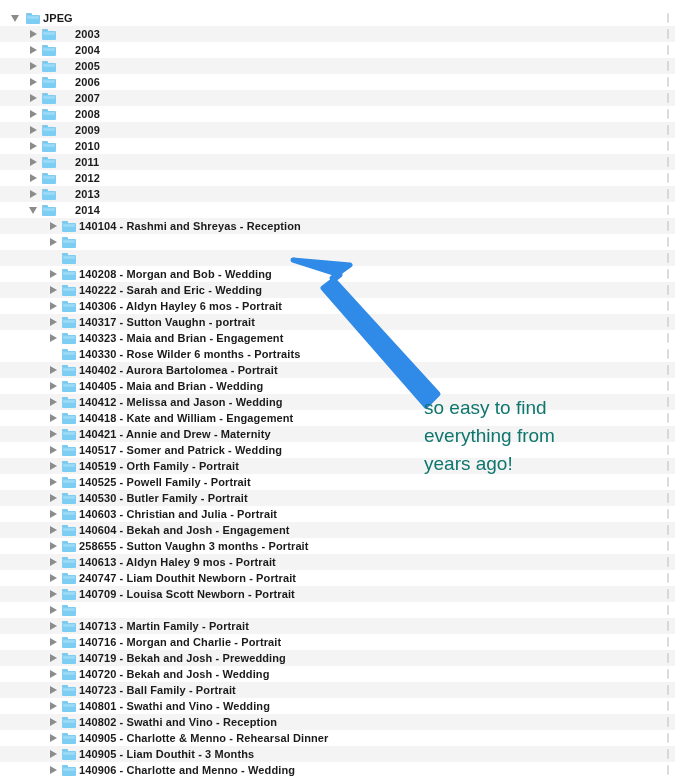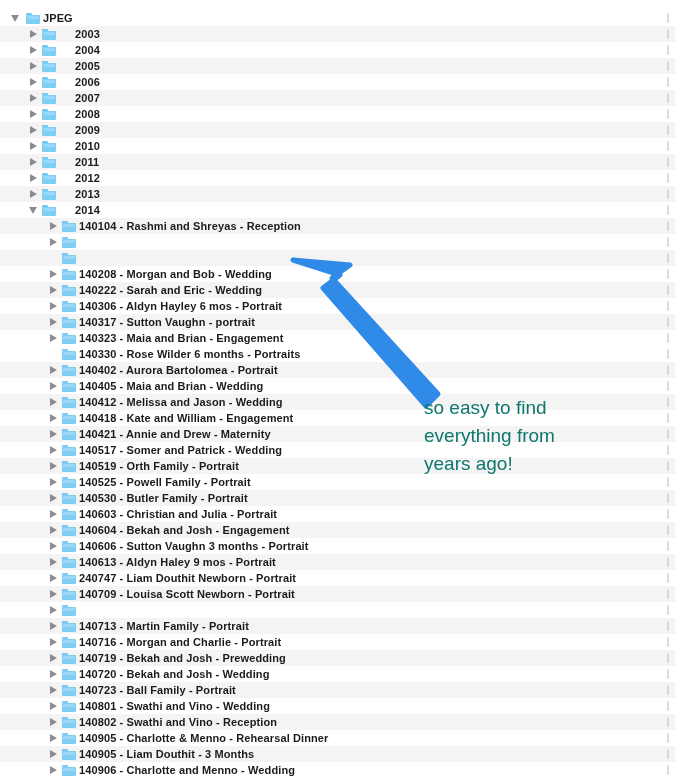--- a/index.html
+++ b/index.html
@@ -551,21 +551,21 @@
     </div>
     <div class="row d2 odd">
       <span class="twisty closed">
         <i></i>
       </span>
       <span class="folder">
         <span class="tab"></span>
         <span class="body"></span>
         <span class="gloss"></span>
       </span>
-      <span class="label">140606 - Sutton Vaughn 3 months - Portrait</span>
+      <span class="label">258655 - Sutton Vaughn 3 months - Portrait</span>
       <span class="col-divider"></span>
     </div>
     <div class="row d2 even">
       <span class="twisty closed">
         <i></i>
       </span>
       <span class="folder">
         <span class="tab"></span>
         <span class="body"></span>
         <span class="gloss"></span>

